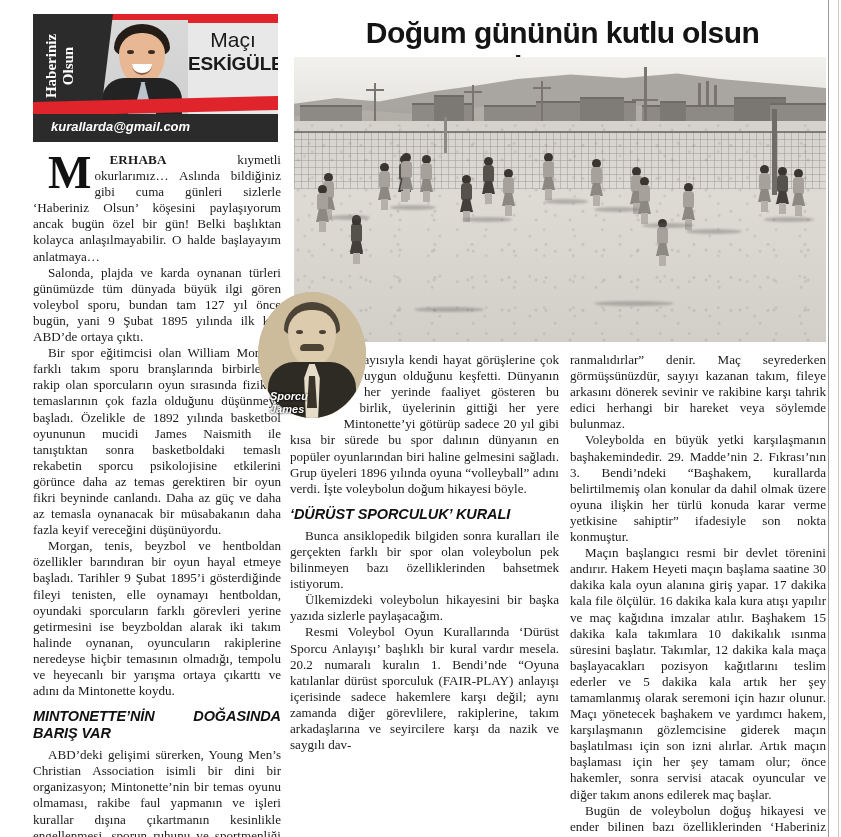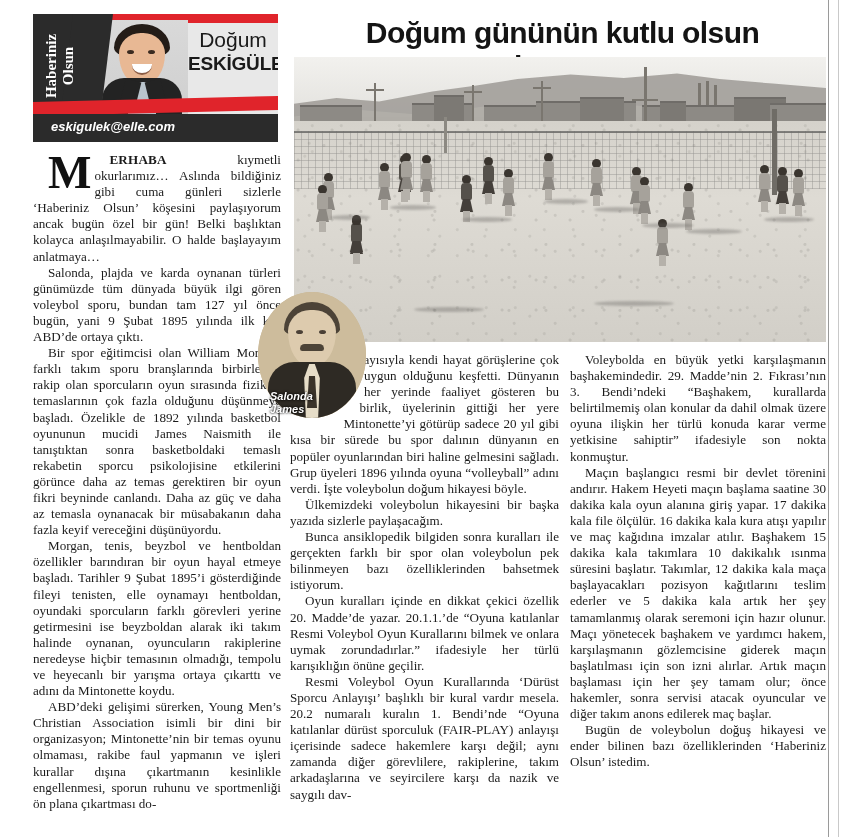--- a/index.html
+++ b/index.html
@@ -501,26 +501,26 @@
 
       <div class="vert-title-wrap">
         <span>Haberiniz</span>
         <span>Olsun</span>
       </div>
 
       <div class="byline-redbar"></div>
     </div>
 
     <div class="byline-name">
-      <span class="byline-first">Doğum</span>
+      <span class="byline-first">Maçı</span>
       <span class="byline-last">ESKİGÜLEK</span>
     </div>
 
     <div class="byline-mailbar"></div>
-    <div class="byline-mail">eskigulek@elle.com</div>
+    <div class="byline-mail">kurallarda@gmail.com</div>
   </div>
 
   <div class="headline">Doğum gününün kutlu olsun Mintonette</div>
 
   <div class="photo">
     <div class="ph-sky"></div>
     <div class="ph-mtn"></div>
     <div class="ph-mtn2"></div>
 
     <div class="bld" style="left:6px;  top:48px; width:62px;  height:22px;"></div>
@@ -692,41 +692,43 @@
       <div class="wm-hair"></div>
       <div class="wm-face"></div>
       <div class="wm-eyeL"></div>
       <div class="wm-eyeR"></div>
       <div class="wm-mous"></div>
       <div class="wm-suit"></div>
       <div class="wm-shirt"></div>
       <div class="wm-tie"></div>
     </div>
     <div class="wm-label">
-      <div>Salonda</div>
+      <div>Sporcu</div>
       <div>James</div>
     </div>
   </div>
 
   <div class="col col1">
     <p class="dropcap-para"><span class="dropcap">M</span><span class="smallcaps-lead">ERHABA</span><span> kıymetli okurlarımız… Aslında bildiğiniz gibi cuma günleri sizlerle ‘Haberiniz Olsun’ köşesini paylaşıyorum ancak bugün özel bir gün! Belki başlıktan kolayca anlaşılmayabilir. O halde başlayayım anlatmaya…</span></p>
     <p>Salonda, plajda ve karda oynanan türleri günümüzde tüm dünyada büyük ilgi gören voleybol sporu, bundan tam 127 yıl önce bugün, yani 9 Şubat 1895 yılında ilk kez ABD’de ortaya çıktı.</p>
     <p>Bir spor eğitimcisi olan William Morgan, farklı takım sporu branşlarında birbirlerine rakip olan sporcuların oyun sırasında fiziksel temaslarının çok fazla olduğunu düşünmeye başladı. Özelikle de 1892 yılında basketbol oyununun mucidi James Naismith ile tanıştıktan sonra basketboldaki temaslı rekabetin sporcu psikolojisine etkilerini görünce daha az temas gerektiren bir oyun fikri beyninde canlandı. Daha az güç ve daha az temasla oynanacak bir müsabakanın daha fazla keyif vereceğini düşünüyordu.</p>
     <p>Morgan, tenis, beyzbol ve hentboldan özellikler barındıran bir oyun hayal etmeye başladı. Tarihler 9 Şubat 1895’i gösterdiğinde fileyi tenisten, elle oynamayı hentboldan, oyundaki sporcuların farklı görevleri yerine getirmesini ise beyzboldan alarak iki takım halinde oynanan, oyuncuların rakiplerine neredeyse hiçbir temasının olmadığı, tempolu ve heyecanlı bir yarışma ortaya çıkarttı ve adını da Mintonette koydu.</p>
+    <div class="subhead">MINTONETTE’NİN DOĞASINDA BARIŞ VAR</div>
     <p>ABD’deki gelişimi sürerken, Young Men’s Christian Association isimli bir dini bir organizasyon; Mintonette’nin bir temas oyunu olmaması, rakibe faul yapmanın ve işleri kurallar dışına çıkartmanın kesinlikle engellenmesi, sporun ruhunu ve sportmenliği ön plana çıkartması do-</p>
   </div>
 
   <div class="col col2">
     <div class="wm-float2"></div>
     <p class="noindent">layısıyla kendi hayat görüşlerine çok uygun olduğunu keşfetti. Dünyanın her yerinde faaliyet gösteren bu birlik, üyelerinin gittiği her yere Mintonette’yi götürüp sadece 20 yıl gibi kısa bir sürede bu spor dalının dünyanın en popüler oyunlarından biri haline gelmesini sağladı. Grup üyeleri 1896 yılında oyuna “volleyball” adını verdi. İşte voleybolun doğum hikayesi böyle.</p>
+    <div class="subhead">‘DÜRÜST SPORCULUK’ KURALI</div>
+    <p>Bunca ansiklopedik bilgiden sonra kuralları ile gerçekten farklı bir spor olan voleybolun pek bilinmeyen bazı özelliklerinden bahsetmek istiyorum.</p>
     <p>Ülkemizdeki voleybolun hikayesini bir başka yazıda sizlerle paylaşacağım.</p>
-    <p>Bunca ansiklopedik bilgiden sonra kuralları ile gerçekten farklı bir spor olan voleybolun pek bilinmeyen bazı özelliklerinden bahsetmek istiyorum.</p>
-    <p>Oyun kuralları içinde en dikkat çekici özellik 20. Madde’de yazar. 20.1.1.’de “Oyuna katılanlar Resmi Voleybol Oyun Kurallarını bilmek ve onlara uymak zorundadırlar.” ifadesiyle her türlü karışıklığın önüne geçilir.</p>
     <p>Resmi Voleybol Oyun Kurallarında ‘Dürüst Sporcu Anlayışı’ başlıklı bir kural vardır mesela. 20.2 numaralı kuralın 1. Bendi’nde “Oyuna katılanlar dürüst sporculuk (FAIR-PLAY) anlayışı içerisinde sadece hakemlere karşı değil; aynı zamanda diğer görevlilere, rakiplerine, takım arkadaşlarına ve seyircilere karşı da nazik ve saygılı dav-</p>
   </div>
 
   <div class="col col3">
+    <p class="noindent">ranmalıdırlar” denir. Maç seyrederken görmüşsünüzdür, sayıyı kazanan takım, fileye arkasını dönerek sevinir ve rakibine karşı tahrik edici herhangi bir hareket veya söylemde bulunmaz.</p>
     <p>Voleybolda en büyük yetki karşılaşmanın başhakemindedir. 29. Madde’nin 2. Fıkrası’nın 3. Bendi’ndeki “Başhakem, kurallarda belirtilmemiş olan konular da dahil olmak üzere oyuna ilişkin her türlü konuda karar verme yetkisine sahiptir” ifadesiyle son nokta konmuştur.</p>
     <p>Maçın başlangıcı resmi bir devlet törenini andırır. Hakem Heyeti maçın başlama saatine 30 dakika kala oyun alanına giriş yapar. 17 dakika kala file ölçülür. 16 dakika kala kura atışı yapılır ve maç kağıdına imzalar atılır. Başhakem 15 dakika kala takımlara 10 dakikalık ısınma süresini başlatır. Takımlar, 12 dakika kala maça başlayacakları pozisyon kağıtlarını teslim ederler ve 5 dakika kala artık her şey tamamlanmış olarak seremoni için hazır olunur. Maçı yönetecek başhakem ve yardımcı hakem, karşılaşmanın gözlemcisine giderek maçın başlatılması için son izni alırlar. Artık maçın başlaması için her şey tamam olur; önce hakemler, sonra servisi atacak oyuncular ve diğer takım anons edilerek maç başlar.</p>
     <p>Bugün de voleybolun doğuş hikayesi ve ender bilinen bazı özelliklerinden ‘Haberiniz Olsun’ istedim.</p>
   </div>
 
 </div>
 
 </body></html>

